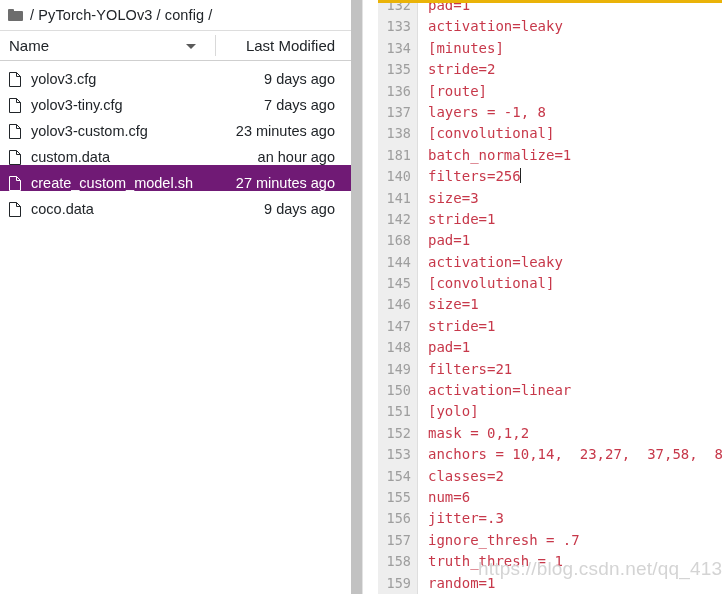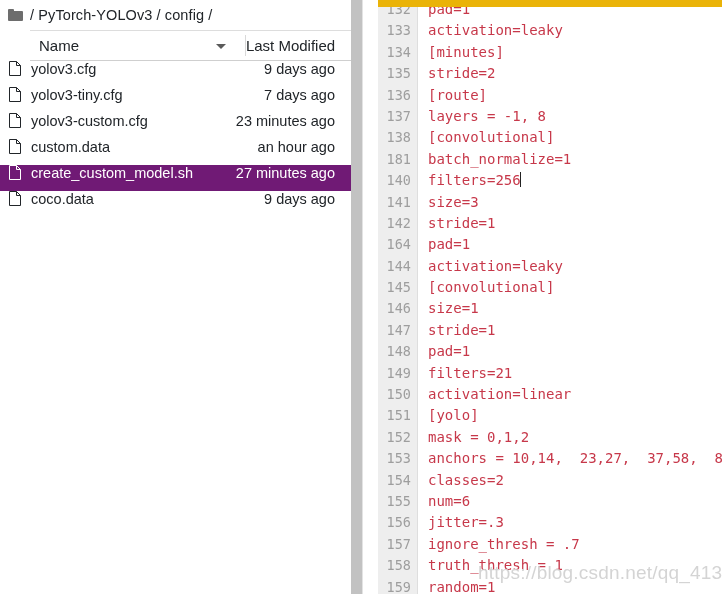--- a/index.html
+++ b/index.html
@@ -70,21 +70,20 @@
 
   .list-header {
     height: 31px;
     border-top: 1px solid #dddddd;
     border-bottom: 1px solid #cfcfcf;
     box-sizing: border-box;
     display: flex;
     align-items: center;
     position: relative;
     background: #ffffff;
-    margin-left: 30px;
   }
   .col-name {
     flex: 1 1 auto;
     display: flex;
     align-items: center;
     padding-left: 9px;
     box-sizing: border-box;
     height: 100%;
     position: relative;
   }
@@ -117,21 +116,21 @@
     font-size: 15px;
     color: #212529;
   }
 
   .file-list {
     background: #ffffff;
   }
   .file-row {
     height: 26px;
     display: flex;
-    align-items: flex-start;
+    align-items: flex-end;
     padding-left: 9px;
     box-sizing: border-box;
     color: #212529;
   }
   .file-row.selected {
     background: #701a75;
     color: #ffffff;
   }
   .doc-icon {
     position: relative;
@@ -175,21 +174,21 @@
     box-sizing: border-box;
   }
 
   
   .editor {
     position: relative;
     flex: 1 1 auto;
     height: 594px;
     background: #ffffff;
     overflow: hidden;
-    border-top: 7px solid #eab308;
+    border-top: 3px solid #eab308;
     box-sizing: border-box;
   }
   .code-area {
     position: relative;
     display: block;
     font-family: "DejaVu Sans Mono", "Liberation Mono", monospace;
     font-size: 14px;
     line-height: 21.4px;
     margin-top: -8px;
   }
@@ -353,21 +352,21 @@
         <div class="code-line"><span class="ln">133</span><span class="src"><span>activation=leaky</span></span></div>
         <div class="code-line"><span class="ln">134</span><span class="src"><span>[minutes]</span></span></div>
         <div class="code-line"><span class="ln">135</span><span class="src"><span>stride=2</span></span></div>
         <div class="code-line"><span class="ln">136</span><span class="src"><span>[route]</span></span></div>
         <div class="code-line"><span class="ln">137</span><span class="src"><span>layers = -1, 8</span></span></div>
         <div class="code-line"><span class="ln">138</span><span class="src"><span>[convolutional]</span></span></div>
         <div class="code-line"><span class="ln">181</span><span class="src"><span>batch_normalize=1</span></span></div>
         <div class="code-line"><span class="ln">140</span><span class="src"><span>filters=256</span><span class="caret"></span></span></div>
         <div class="code-line"><span class="ln">141</span><span class="src"><span>size=3</span></span></div>
         <div class="code-line"><span class="ln">142</span><span class="src"><span>stride=1</span></span></div>
-        <div class="code-line"><span class="ln">164</span><span class="src"><span>pad=1</span></span></div>
+        <div class="code-line"><span class="ln">168</span><span class="src"><span>pad=1</span></span></div>
         <div class="code-line"><span class="ln">144</span><span class="src"><span>activation=leaky</span></span></div>
         <div class="code-line"><span class="ln">145</span><span class="src"><span>[convolutional]</span></span></div>
         <div class="code-line"><span class="ln">146</span><span class="src"><span>size=1</span></span></div>
         <div class="code-line"><span class="ln">147</span><span class="src"><span>stride=1</span></span></div>
         <div class="code-line"><span class="ln">148</span><span class="src"><span>pad=1</span></span></div>
         <div class="code-line"><span class="ln">149</span><span class="src"><span>filters=21</span></span></div>
         <div class="code-line"><span class="ln">150</span><span class="src"><span>activation=linear</span></span></div>
         <div class="code-line"><span class="ln">151</span><span class="src"><span>[yolo]</span></span></div>
         <div class="code-line"><span class="ln">152</span><span class="src"><span>mask = 0,1,2</span></span></div>
         <div class="code-line"><span class="ln">153</span><span class="src"><span>anchors = 10,14,  23,27,  37,58,  81,</span></span></div>

